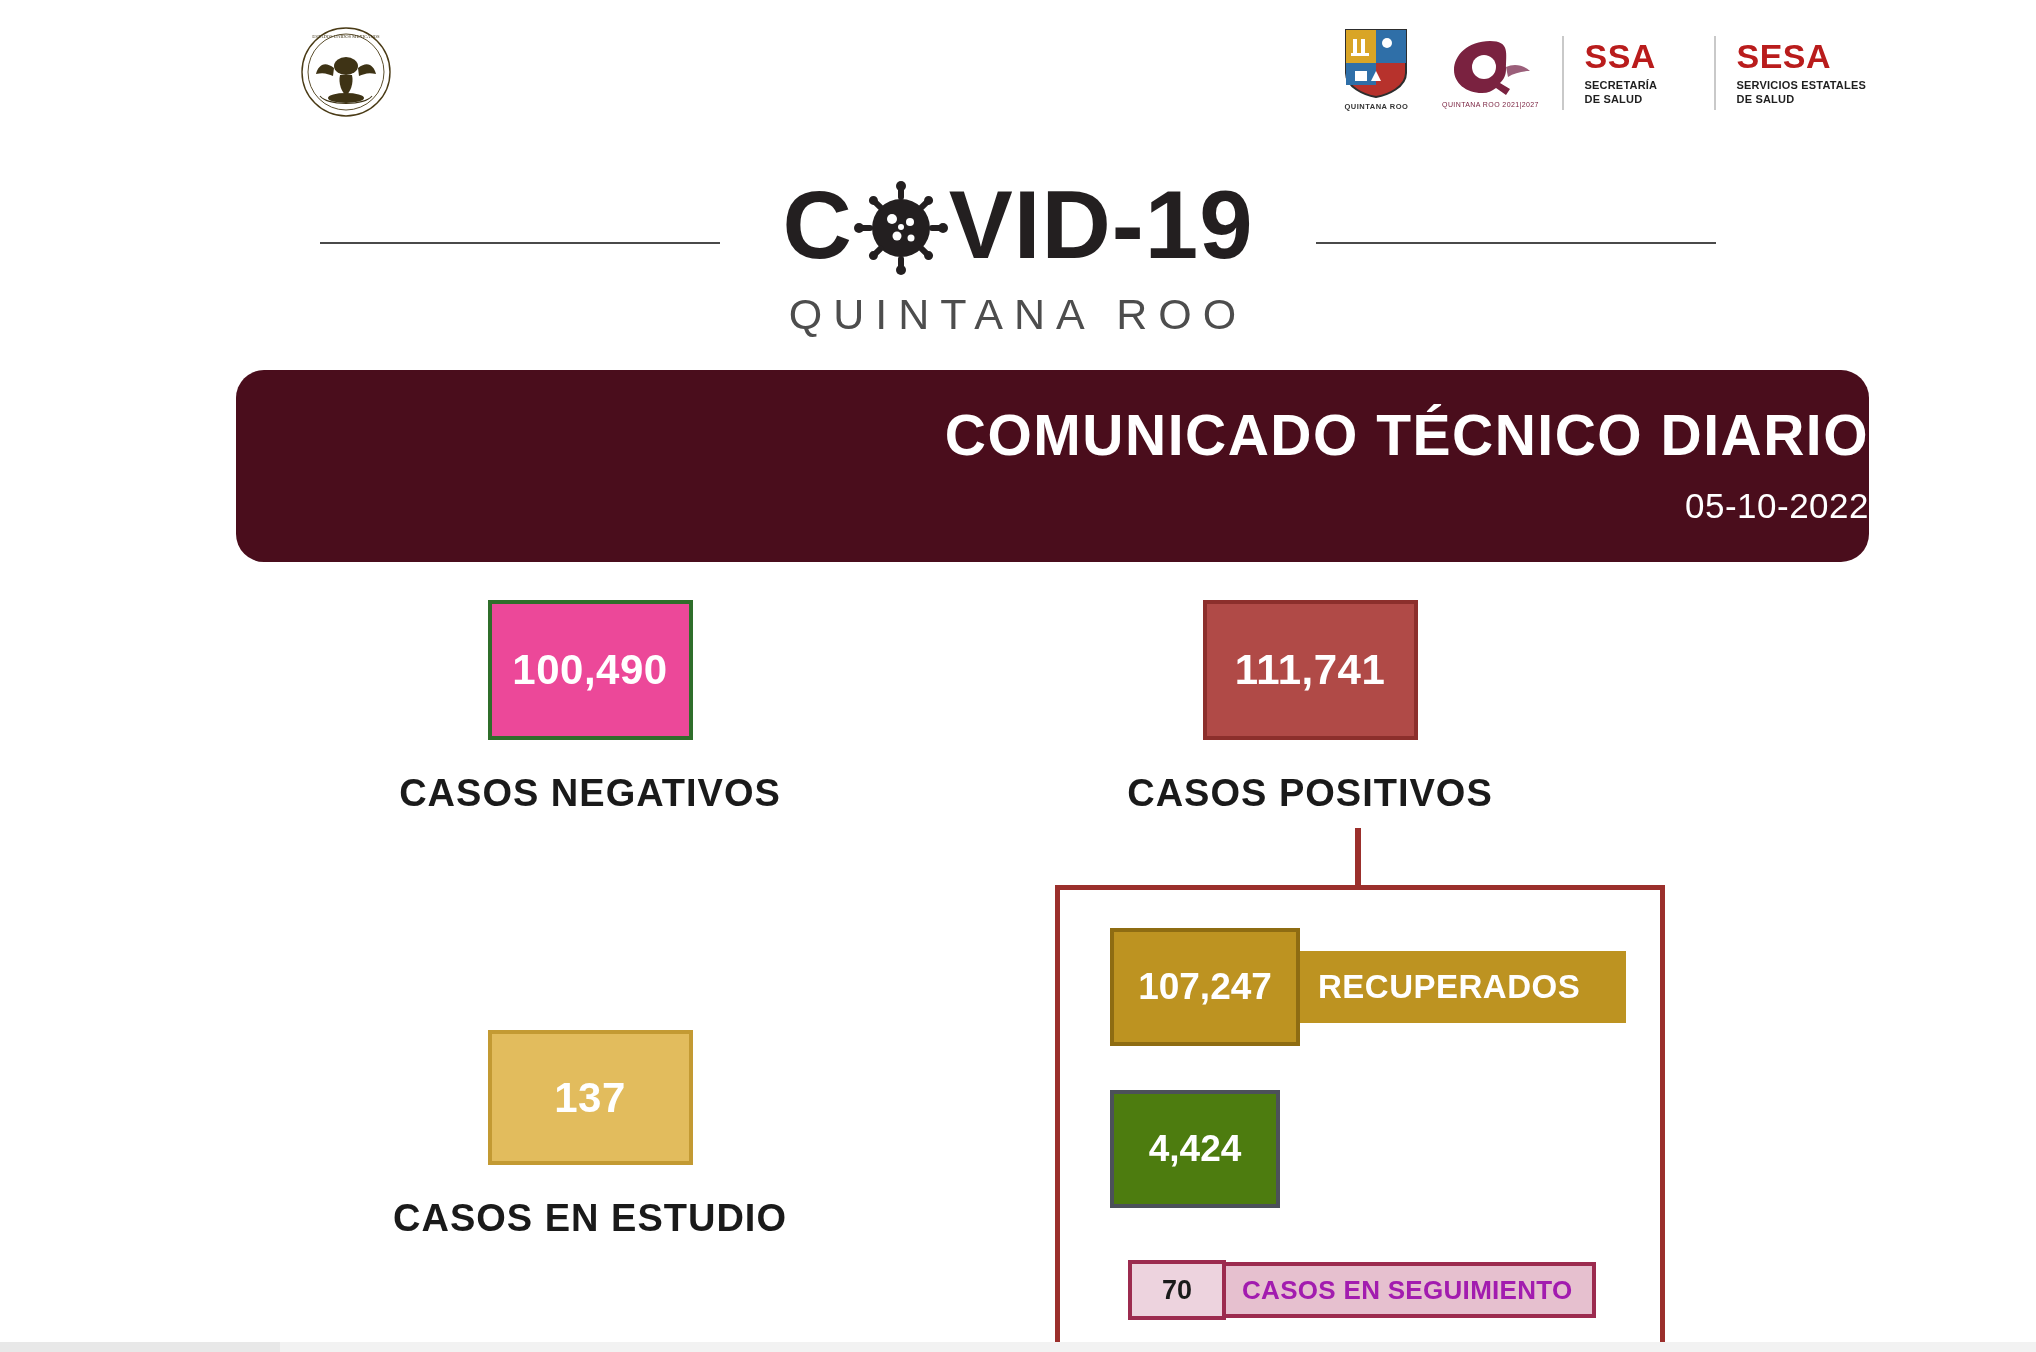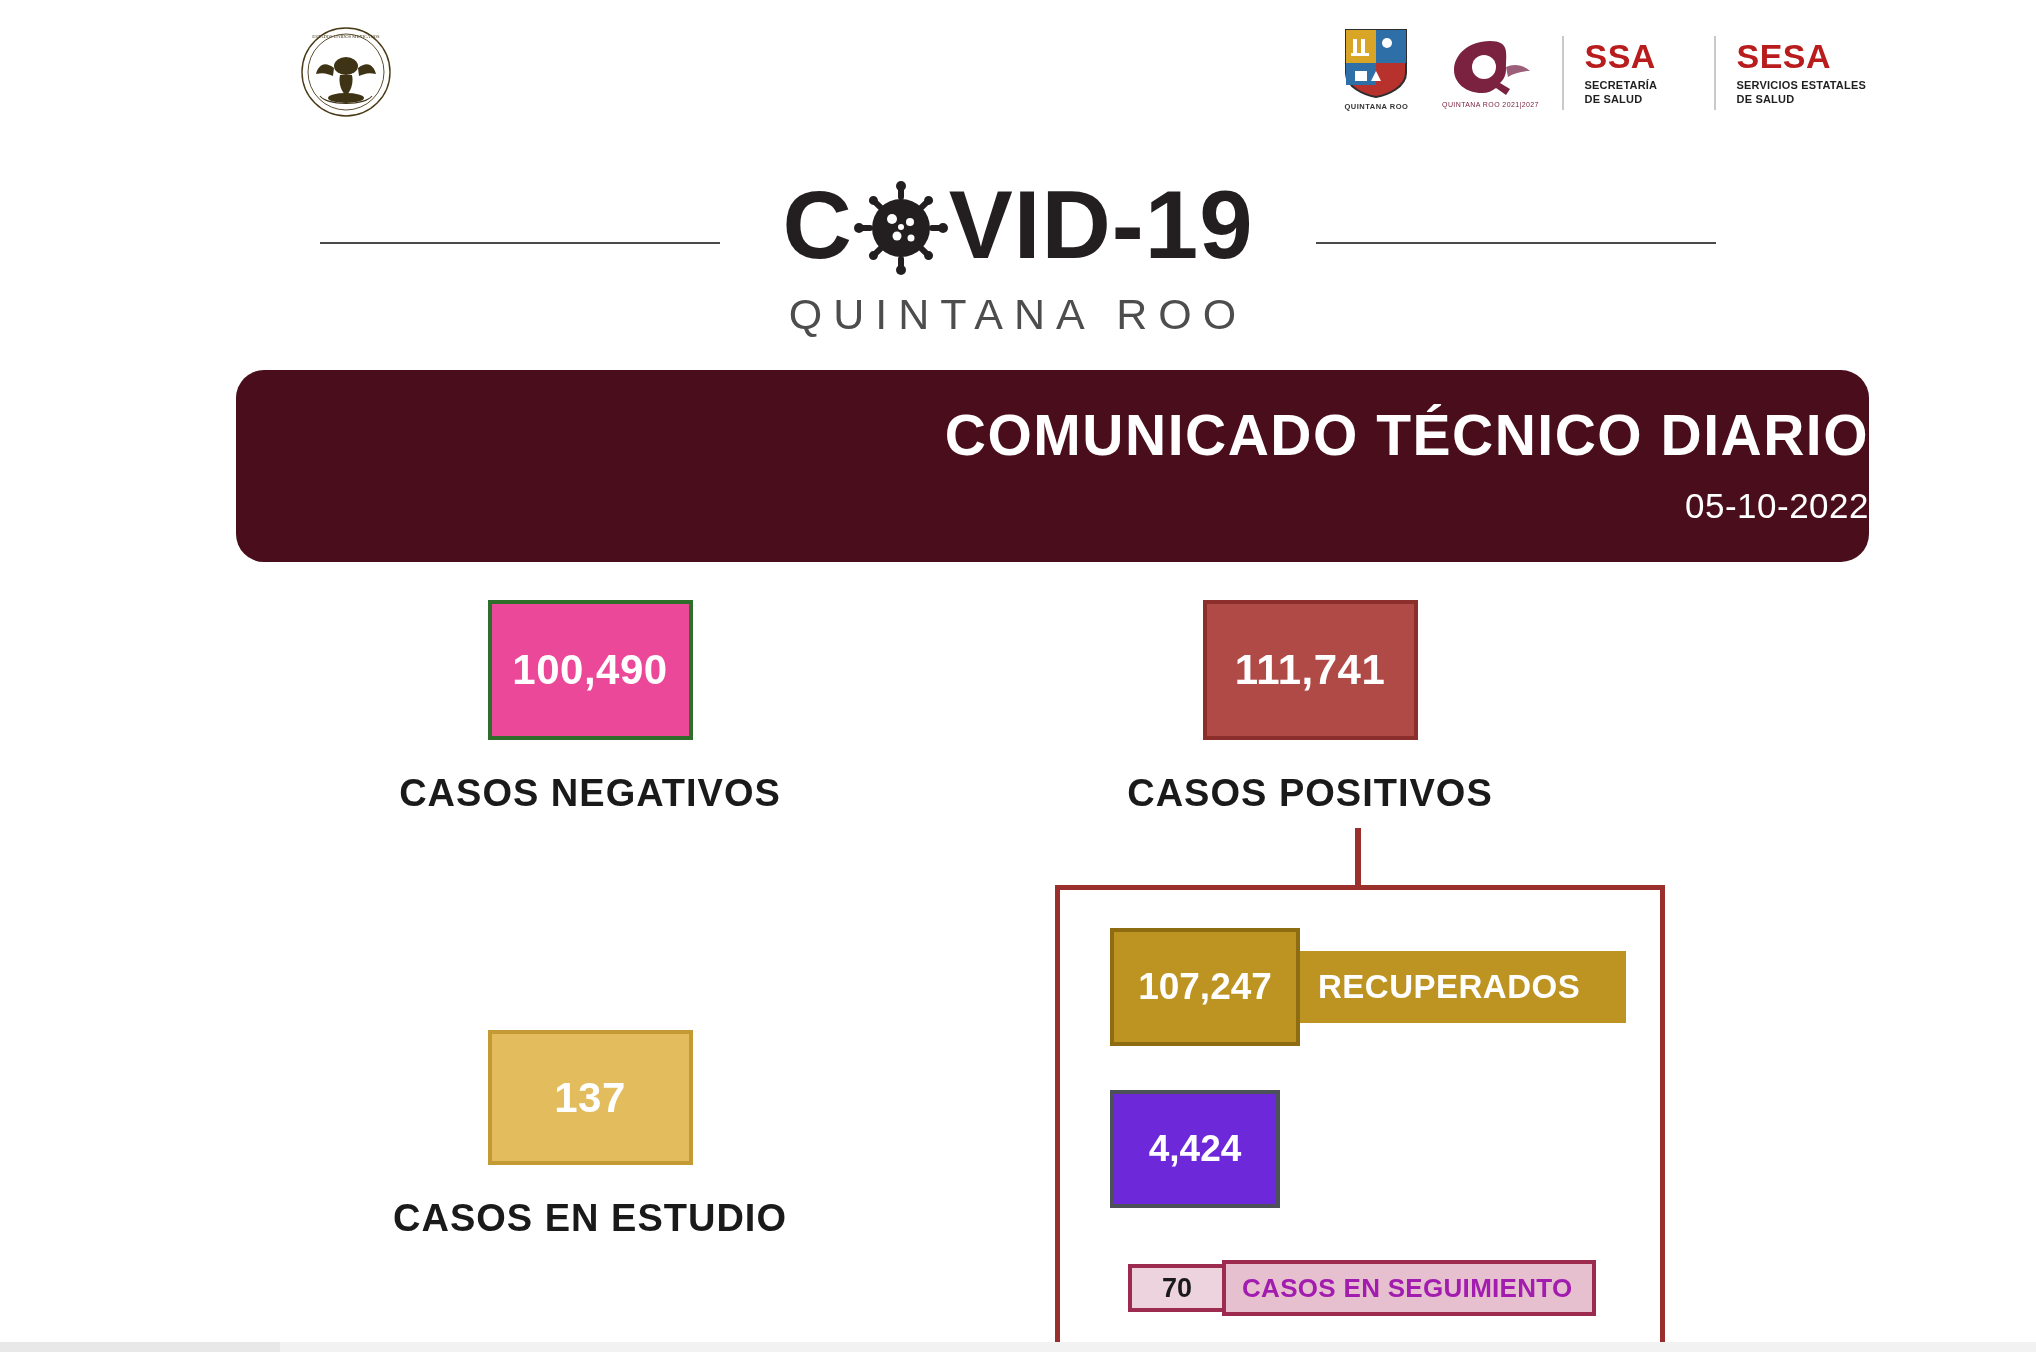--- a/index.html
+++ b/index.html
@@ -322,35 +322,35 @@
     background: #bd9321;
     font-size: 33px;
     padding-left: 22px;
     letter-spacing: 0.5px;
     margin-left: -4px;
   }
 
   #row-defunciones { left: 1110px; top: 1090px; }
   #row-defunciones .num {
     width: 170px; height: 118px;
-    background: #6d28d9; border-color: #4c5159;
+    background: #4d7c0f; border-color: #4c5159;
     font-size: 37px;
   }
   #row-defunciones .lbl {
     height: 62px; width: 330px;
     background: #6f7680;
     font-size: 33px;
     padding-left: 22px;
     letter-spacing: 0.5px;
     margin-left: -4px;
   }
 
   #row-seguimiento { left: 1128px; top: 1260px; }
   #row-seguimiento .num {
-    width: 98px; height: 48px;
+    width: 98px; height: 60px;
     background: #edd3de; border-color: #9c2b4f;
     color: #1a1a1a;
     font-size: 27px;
   }
   #row-seguimiento .lbl {
     height: 56px; width: 374px;
     background: #e6c0cf;
     color: #a21caf;
     font-size: 26px;
     padding-left: 20px;

